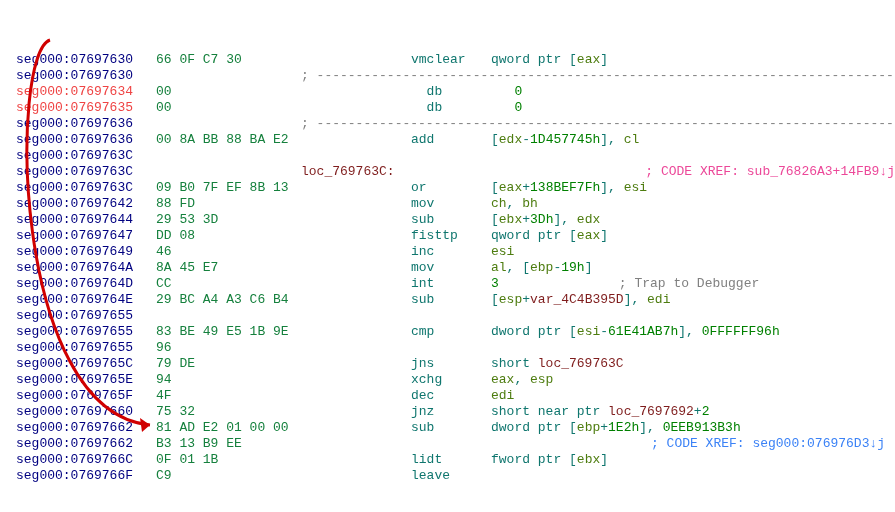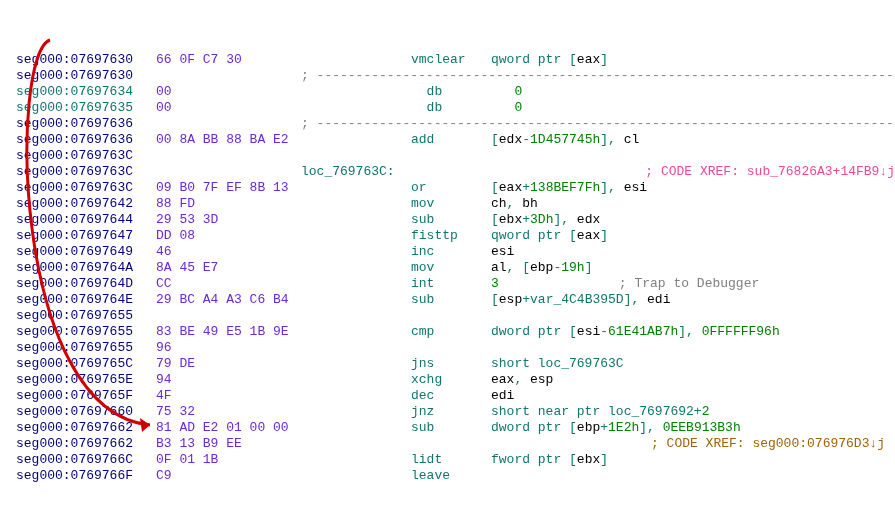--- a/index.html
+++ b/index.html
@@ -4,29 +4,29 @@
 <style>
   html,body{margin:0;padding:0;background:#fff;font-family:Consolas,"Courier New",monospace;font-size:13px;line-height:16px;color:#000080;white-space:pre}
   .view{position:relative;width:895px;height:512px;padding:4px 0 0 16px;box-sizing:border-box}
   .row{display:flex}
   .addr{width:140px;flex:none}
   .bytes{width:145px;flex:none}
   .gap{width:110px;flex:none}
   .mn{width:80px;flex:none}
   .ops{flex:none}
   .c-addr{color:#000080}
-  .c-name{color:#0f766e}
-  .c-byte{color:#6d28d9}
-  .c-kw{color:#000000}
+  .c-name{color:#ef4444}
+  .c-byte{color:#15803d}
+  .c-kw{color:#4d7c0f}
   .c-asm{color:#0f766e}
   .c-num{color:#008000}
   .c-grey{color:#808080}
-  .c-ros{color:#0f766e}
+  .c-ros{color:#7f1d1d}
   .c-green{color:#ec4899}
-  .c-red{color:#a16207}
+  .c-red{color:#3b82f6}
   .arrow-svg{position:absolute;left:0;top:0;pointer-events:none}
 </style>
 </head>
 <body>
 <div class="view">
 <div id="rows"><div class="row"><span class="addr c-addr">seg000:07697630 </span><span class="bytes"><span class="c-byte">66 0F C7 30</span></span><span class="gap"></span><span class="mn c-asm">vmclear</span><span class="ops"><span class="c-asm">qword ptr </span><span class="c-asm">[</span><span class="c-kw">eax</span><span class="c-asm">]</span></span></div><div class="row"><span class="addr c-addr">seg000:07697630 </span><span class="bytes"></span><span class="gap" style="width: auto;"><span class="c-grey">;</span><span class="c-grey"> ---------------------------------------------------------------------------</span></span></div><div class="row"><span class="addr c-name">seg000:07697634 </span><span class="bytes"><span class="c-byte">00</span></span><span class="gap"></span><span class="mn c-asm">  db</span><span class="ops"><span class="c-num">   0</span></span></div><div class="row"><span class="addr c-name">seg000:07697635 </span><span class="bytes"><span class="c-byte">00</span></span><span class="gap"></span><span class="mn c-asm">  db</span><span class="ops"><span class="c-num">   0</span></span></div><div class="row"><span class="addr c-addr">seg000:07697636 </span><span class="bytes"></span><span class="gap" style="width: auto;"><span class="c-grey">;</span><span class="c-grey"> ---------------------------------------------------------------------------</span></span></div><div class="row"><span class="addr c-addr">seg000:07697636 </span><span class="bytes"><span class="c-byte">00 8A BB 88 BA E2</span></span><span class="gap"></span><span class="mn c-asm">add</span><span class="ops"><span class="c-asm">[</span><span class="c-kw">edx</span><span class="c-asm">-</span><span class="c-num">1D457745h</span><span class="c-asm">], </span><span class="c-kw">cl</span></span></div><div class="row"><span class="addr c-addr">seg000:0769763C </span><span class="bytes"></span><span class="gap"></span></div><div class="row"><span class="addr c-addr">seg000:0769763C </span><span class="bytes"></span><span class="gap" style="width: auto;"><span class="c-ros">loc_769763C:</span></span><span style="display: inline-block; width: 280px;"></span><span class="c-green">; CODE XREF: sub_76826A3+14FB9↓j</span></div><div class="row"><span class="addr c-addr">seg000:0769763C </span><span class="bytes"><span class="c-byte">09 B0 7F EF 8B 13</span></span><span class="gap"></span><span class="mn c-asm">or</span><span class="ops"><span class="c-asm">[</span><span class="c-kw">eax</span><span class="c-asm">+</span><span class="c-num">138BEF7Fh</span><span class="c-asm">], </span><span class="c-kw">esi</span></span></div><div class="row"><span class="addr c-addr">seg000:07697642 </span><span class="bytes"><span class="c-byte">88 FD</span></span><span class="gap"></span><span class="mn c-asm">mov</span><span class="ops"><span class="c-kw">ch</span><span class="c-asm">, </span><span class="c-kw">bh</span></span></div><div class="row"><span class="addr c-addr">seg000:07697644 </span><span class="bytes"><span class="c-byte">29 53 3D</span></span><span class="gap"></span><span class="mn c-asm">sub</span><span class="ops"><span class="c-asm">[</span><span class="c-kw">ebx</span><span class="c-asm">+</span><span class="c-num">3Dh</span><span class="c-asm">], </span><span class="c-kw">edx</span></span></div><div class="row"><span class="addr c-addr">seg000:07697647 </span><span class="bytes"><span class="c-byte">DD 08</span></span><span class="gap"></span><span class="mn c-asm">fisttp</span><span class="ops"><span class="c-asm">qword ptr </span><span class="c-asm">[</span><span class="c-kw">eax</span><span class="c-asm">]</span></span></div><div class="row"><span class="addr c-addr">seg000:07697649 </span><span class="bytes"><span class="c-byte">46</span></span><span class="gap"></span><span class="mn c-asm">inc</span><span class="ops"><span class="c-kw">esi</span></span></div><div class="row"><span class="addr c-addr">seg000:0769764A </span><span class="bytes"><span class="c-byte">8A 45 E7</span></span><span class="gap"></span><span class="mn c-asm">mov</span><span class="ops"><span class="c-kw">al</span><span class="c-asm">, [</span><span class="c-kw">ebp</span><span class="c-asm">-</span><span class="c-num">19h</span><span class="c-asm">]</span></span></div><div class="row"><span class="addr c-addr">seg000:0769764D </span><span class="bytes"><span class="c-byte">CC</span></span><span class="gap"></span><span class="mn c-asm">int</span><span class="ops"><span class="c-num">3</span></span><span style="display: inline-block; width: 120px;"></span><span class="c-grey">; Trap to Debugger</span></div><div class="row"><span class="addr c-addr">seg000:0769764E </span><span class="bytes"><span class="c-byte">29 BC A4 A3 C6 B4</span></span><span class="gap"></span><span class="mn c-asm">sub</span><span class="ops"><span class="c-asm">[</span><span class="c-kw">esp</span><span class="c-asm">+</span><span class="c-ros">var_4C4B395D</span><span class="c-asm">], </span><span class="c-kw">edi</span></span></div><div class="row"><span class="addr c-addr">seg000:07697655 </span><span class="bytes"></span><span class="gap"></span></div><div class="row"><span class="addr c-addr">seg000:07697655 </span><span class="bytes"><span class="c-byte">83 BE 49 E5 1B 9E</span></span><span class="gap"></span><span class="mn c-asm">cmp</span><span class="ops"><span class="c-asm">dword ptr </span><span class="c-asm">[</span><span class="c-kw">esi</span><span class="c-asm">-</span><span class="c-num">61E41AB7h</span><span class="c-asm">], </span><span class="c-num">0FFFFFF96h</span></span></div><div class="row"><span class="addr c-addr">seg000:07697655 </span><span class="bytes"><span class="c-byte">96</span></span><span class="gap"></span></div><div class="row"><span class="addr c-addr">seg000:0769765C </span><span class="bytes"><span class="c-byte">79 DE</span></span><span class="gap"></span><span class="mn c-asm">jns</span><span class="ops"><span class="c-asm">short </span><span class="c-ros">loc_769763C</span></span></div><div class="row"><span class="addr c-addr">seg000:0769765E </span><span class="bytes"><span class="c-byte">94</span></span><span class="gap"></span><span class="mn c-asm">xchg</span><span class="ops"><span class="c-kw">eax</span><span class="c-asm">, </span><span class="c-kw">esp</span></span></div><div class="row"><span class="addr c-addr">seg000:0769765F </span><span class="bytes"><span class="c-byte">4F</span></span><span class="gap"></span><span class="mn c-asm">dec</span><span class="ops"><span class="c-kw">edi</span></span></div><div class="row"><span class="addr c-addr">seg000:07697660 </span><span class="bytes"><span class="c-byte">75 32</span></span><span class="gap"></span><span class="mn c-asm">jnz</span><span class="ops"><span class="c-asm">short near ptr </span><span class="c-ros">loc_7697692</span><span class="c-asm">+</span><span class="c-num">2</span></span></div><div class="row"><span class="addr c-addr">seg000:07697662 </span><span class="bytes"><span class="c-byte">81 AD E2 01 00 00</span></span><span class="gap"></span><span class="mn c-asm">sub</span><span class="ops"><span class="c-asm">dword ptr </span><span class="c-asm">[</span><span class="c-kw">ebp</span><span class="c-asm">+</span><span class="c-num">1E2h</span><span class="c-asm">], </span><span class="c-num">0EEB913B3h</span></span></div><div class="row"><span class="addr c-addr">seg000:07697662 </span><span class="bytes"><span class="c-byte">B3 13 B9 EE</span></span><span class="gap"></span><span style="display: inline-block; width: 240px;"></span><span class="c-red">; CODE XREF: seg000:076976D3↓j</span></div><div class="row"><span class="addr c-addr">seg000:0769766C </span><span class="bytes"><span class="c-byte">0F 01 1B</span></span><span class="gap"></span><span class="mn c-asm">lidt</span><span class="ops"><span class="c-asm">fword ptr </span><span class="c-asm">[</span><span class="c-kw">ebx</span><span class="c-asm">]</span></span></div><div class="row"><span class="addr c-addr">seg000:0769766F </span><span class="bytes"><span class="c-byte">C9</span></span><span class="gap"></span><span class="mn c-asm">leave</span></div></div>
 <svg class="arrow-svg" width="200" height="520">
   <path d="M 50 8 C 10 20, 10 380, 150 393" stroke="#d00000" stroke-width="3" fill="none"></path>
   <path d="M 150 393 L 140 386 L 142 400 Z" fill="#d00000"></path>
 </svg>

